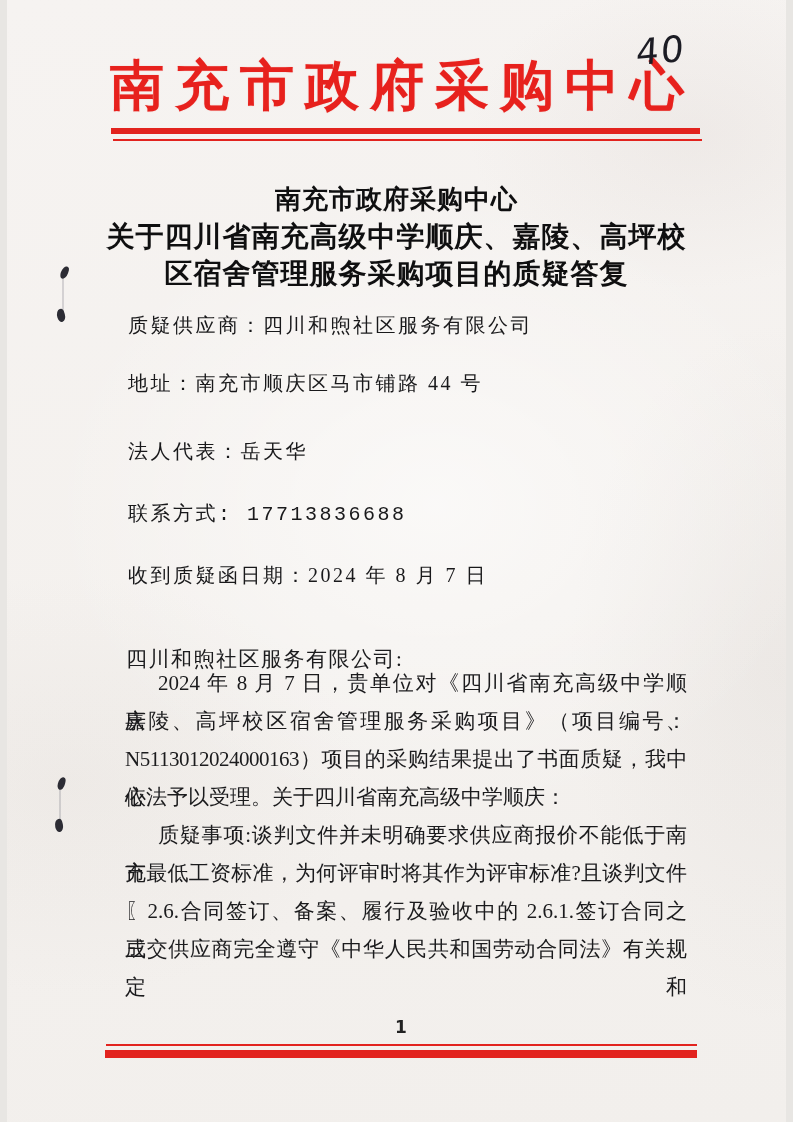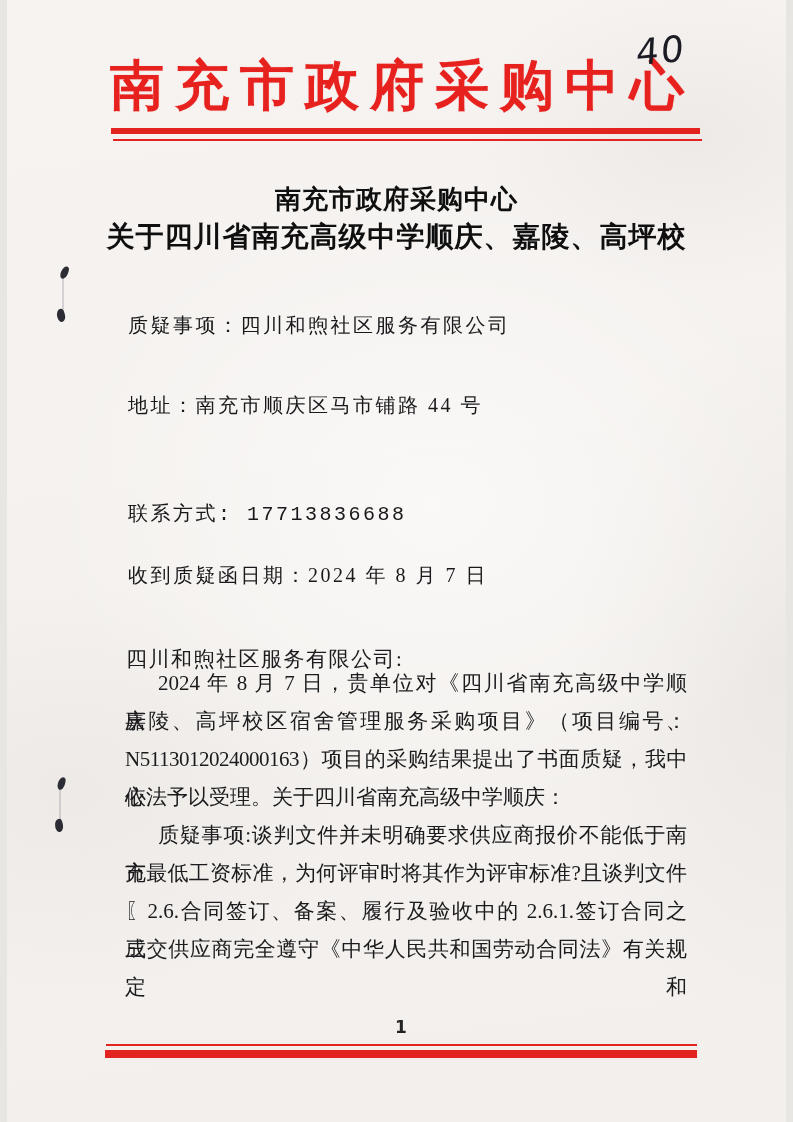--- a/index.html
+++ b/index.html
@@ -29,21 +29,21 @@
   .rule{position:absolute;background:#e2231e;}
   .rule-top-thick{left:104px;top:128px;width:589px;height:6px;}
   .rule-top-thin{left:106px;top:139px;width:589px;height:2px;}
   
   .doc-title{position:absolute;left:0;top:181px;width:100%;text-align:center;font-weight:700;color:#0f0f10;}
   .doc-title .t1{font-size:26px;line-height:37px;letter-spacing:1px;}
   .doc-title .t2{font-size:28px;line-height:37px;letter-spacing:1px;}
   
   .field{position:absolute;left:121px;font-size:20px;letter-spacing:2.5px;white-space:nowrap;color:#19191b;}
   .f1{top:312px;}
-  .f2{top:392px;}
+  .f2{top:370px;}
   .f3{top:438px;}
   .f4{top:500px;font-family:Liberation Mono, monospace;}
   .f5{top:562px;}
   
   .salutation{position:absolute;left:119px;top:633px;font-size:21px;letter-spacing:1.5px;white-space:nowrap;margin-top:12px;}
   .bodytext{position:absolute;left:118px;top:664px;width:562px;}
   .bl{height:38px;line-height:38px;font-size:21px;overflow:visible;}
   .jus{text-align:justify;text-align-last:justify;}
   .indent{text-indent:33px;font-family:Liberation Serif, serif;}
   .tight{letter-spacing:-0.5px;}
@@ -77,24 +77,26 @@
   <div class="staple-wire wA"></div>
   <div class="staple sA1"></div>
   <div class="staple sA2"></div>
   <div class="staple-wire wB"></div>
   <div class="staple sB1"></div>
   <div class="staple sB2"></div>
 
   <div class="doc-title">
     <div class="t1">南充市政府采购中心</div>
     <div class="t2">关于四川省南充高级中学顺庆、嘉陵、高坪校</div>
+    <div class="t2">区宿舍管理服务采购项目的质疑答复</div>
   </div>
 
-  <div class="field f1">质疑事项：四川和煦社区服务有限公司</div>
+  <div class="field f1">质疑供应商：四川和煦社区服务有限公司</div>
   <div class="field f2">地址：南充市顺庆区马市铺路 44 号</div>
+  <div class="field f3">法人代表：岳天华</div>
   <div class="field f4">联系方式: 17713836688</div>
   <div class="field f5">收到质疑函日期：2024 年 8 月 7 日</div>
 
   <div class="salutation">四川和煦社区服务有限公司:</div>
 
   <div class="bodytext">
     <div class="bl jus indent">2024 年 8 月 7 日，贵单位对《四川省南充高级中学顺庆、</div>
     <div class="bl jus">嘉陵、高坪校区宿舍管理服务采购项目》（项目编号：</div>
     <div class="bl jus tight">N5113012024000163）项目的采购结果提出了书面质疑，我中心</div>
     <div class="bl">依法予以受理。关于四川省南充高级中学顺庆：</div>

